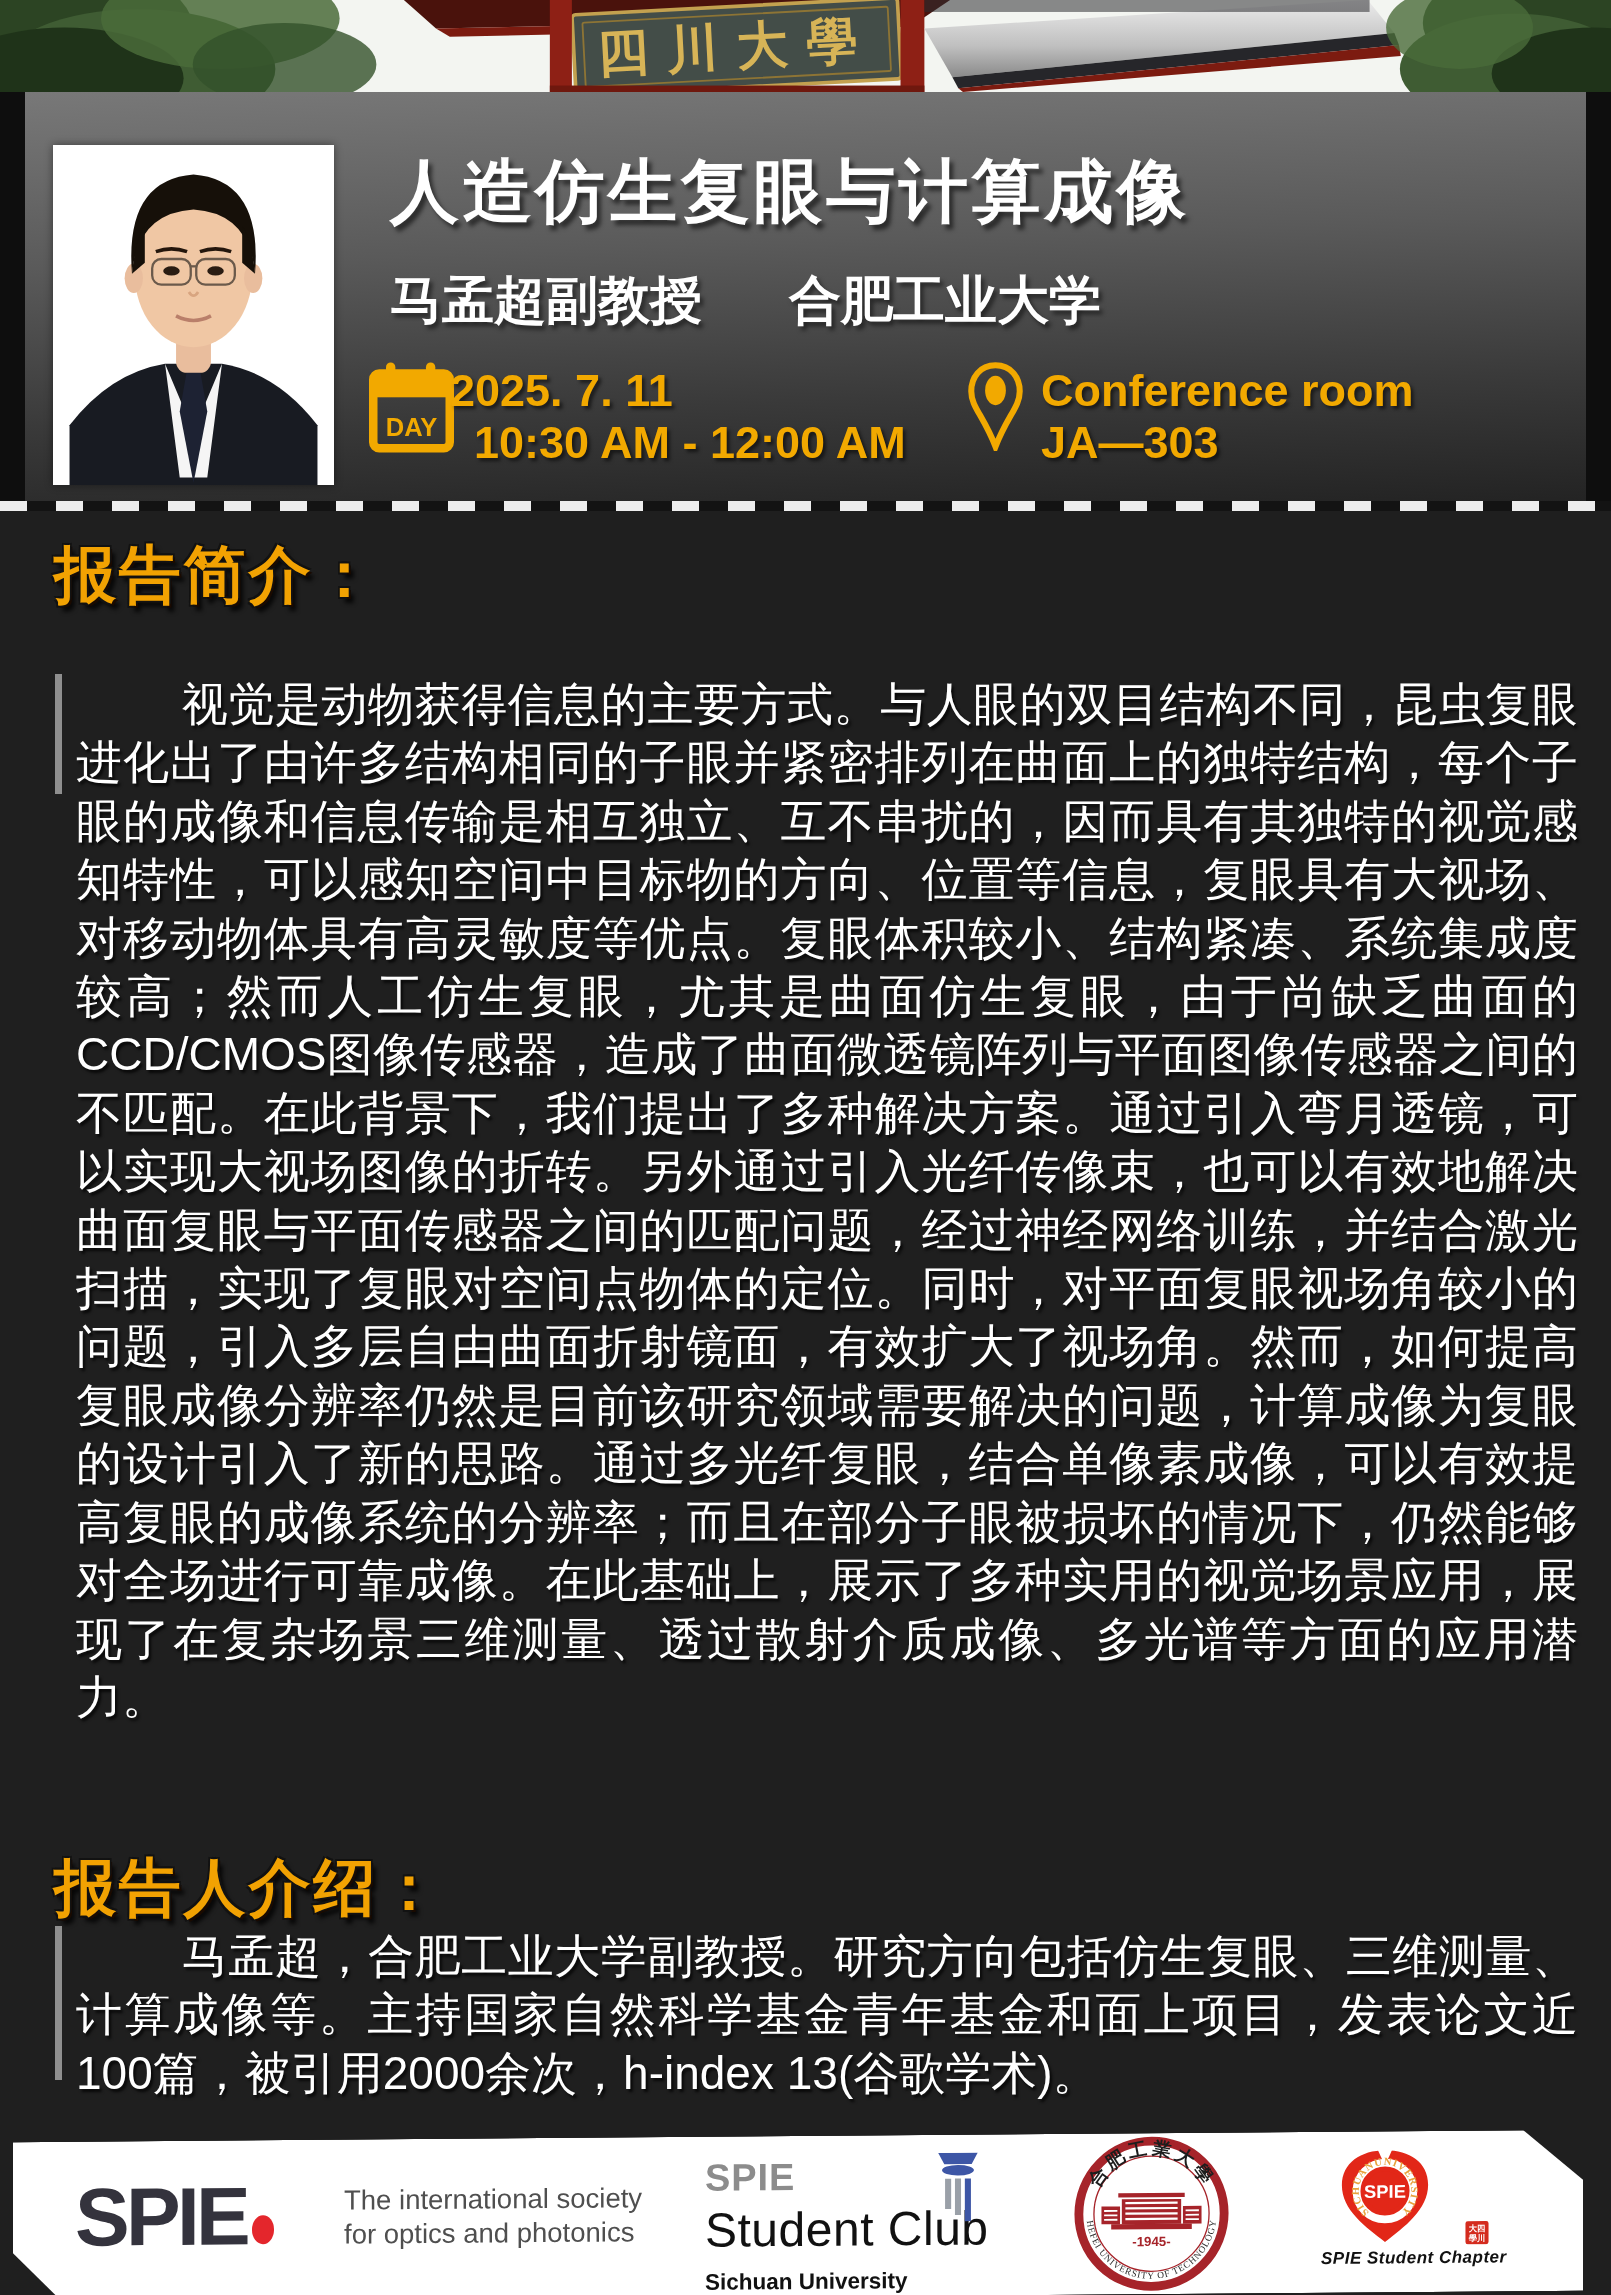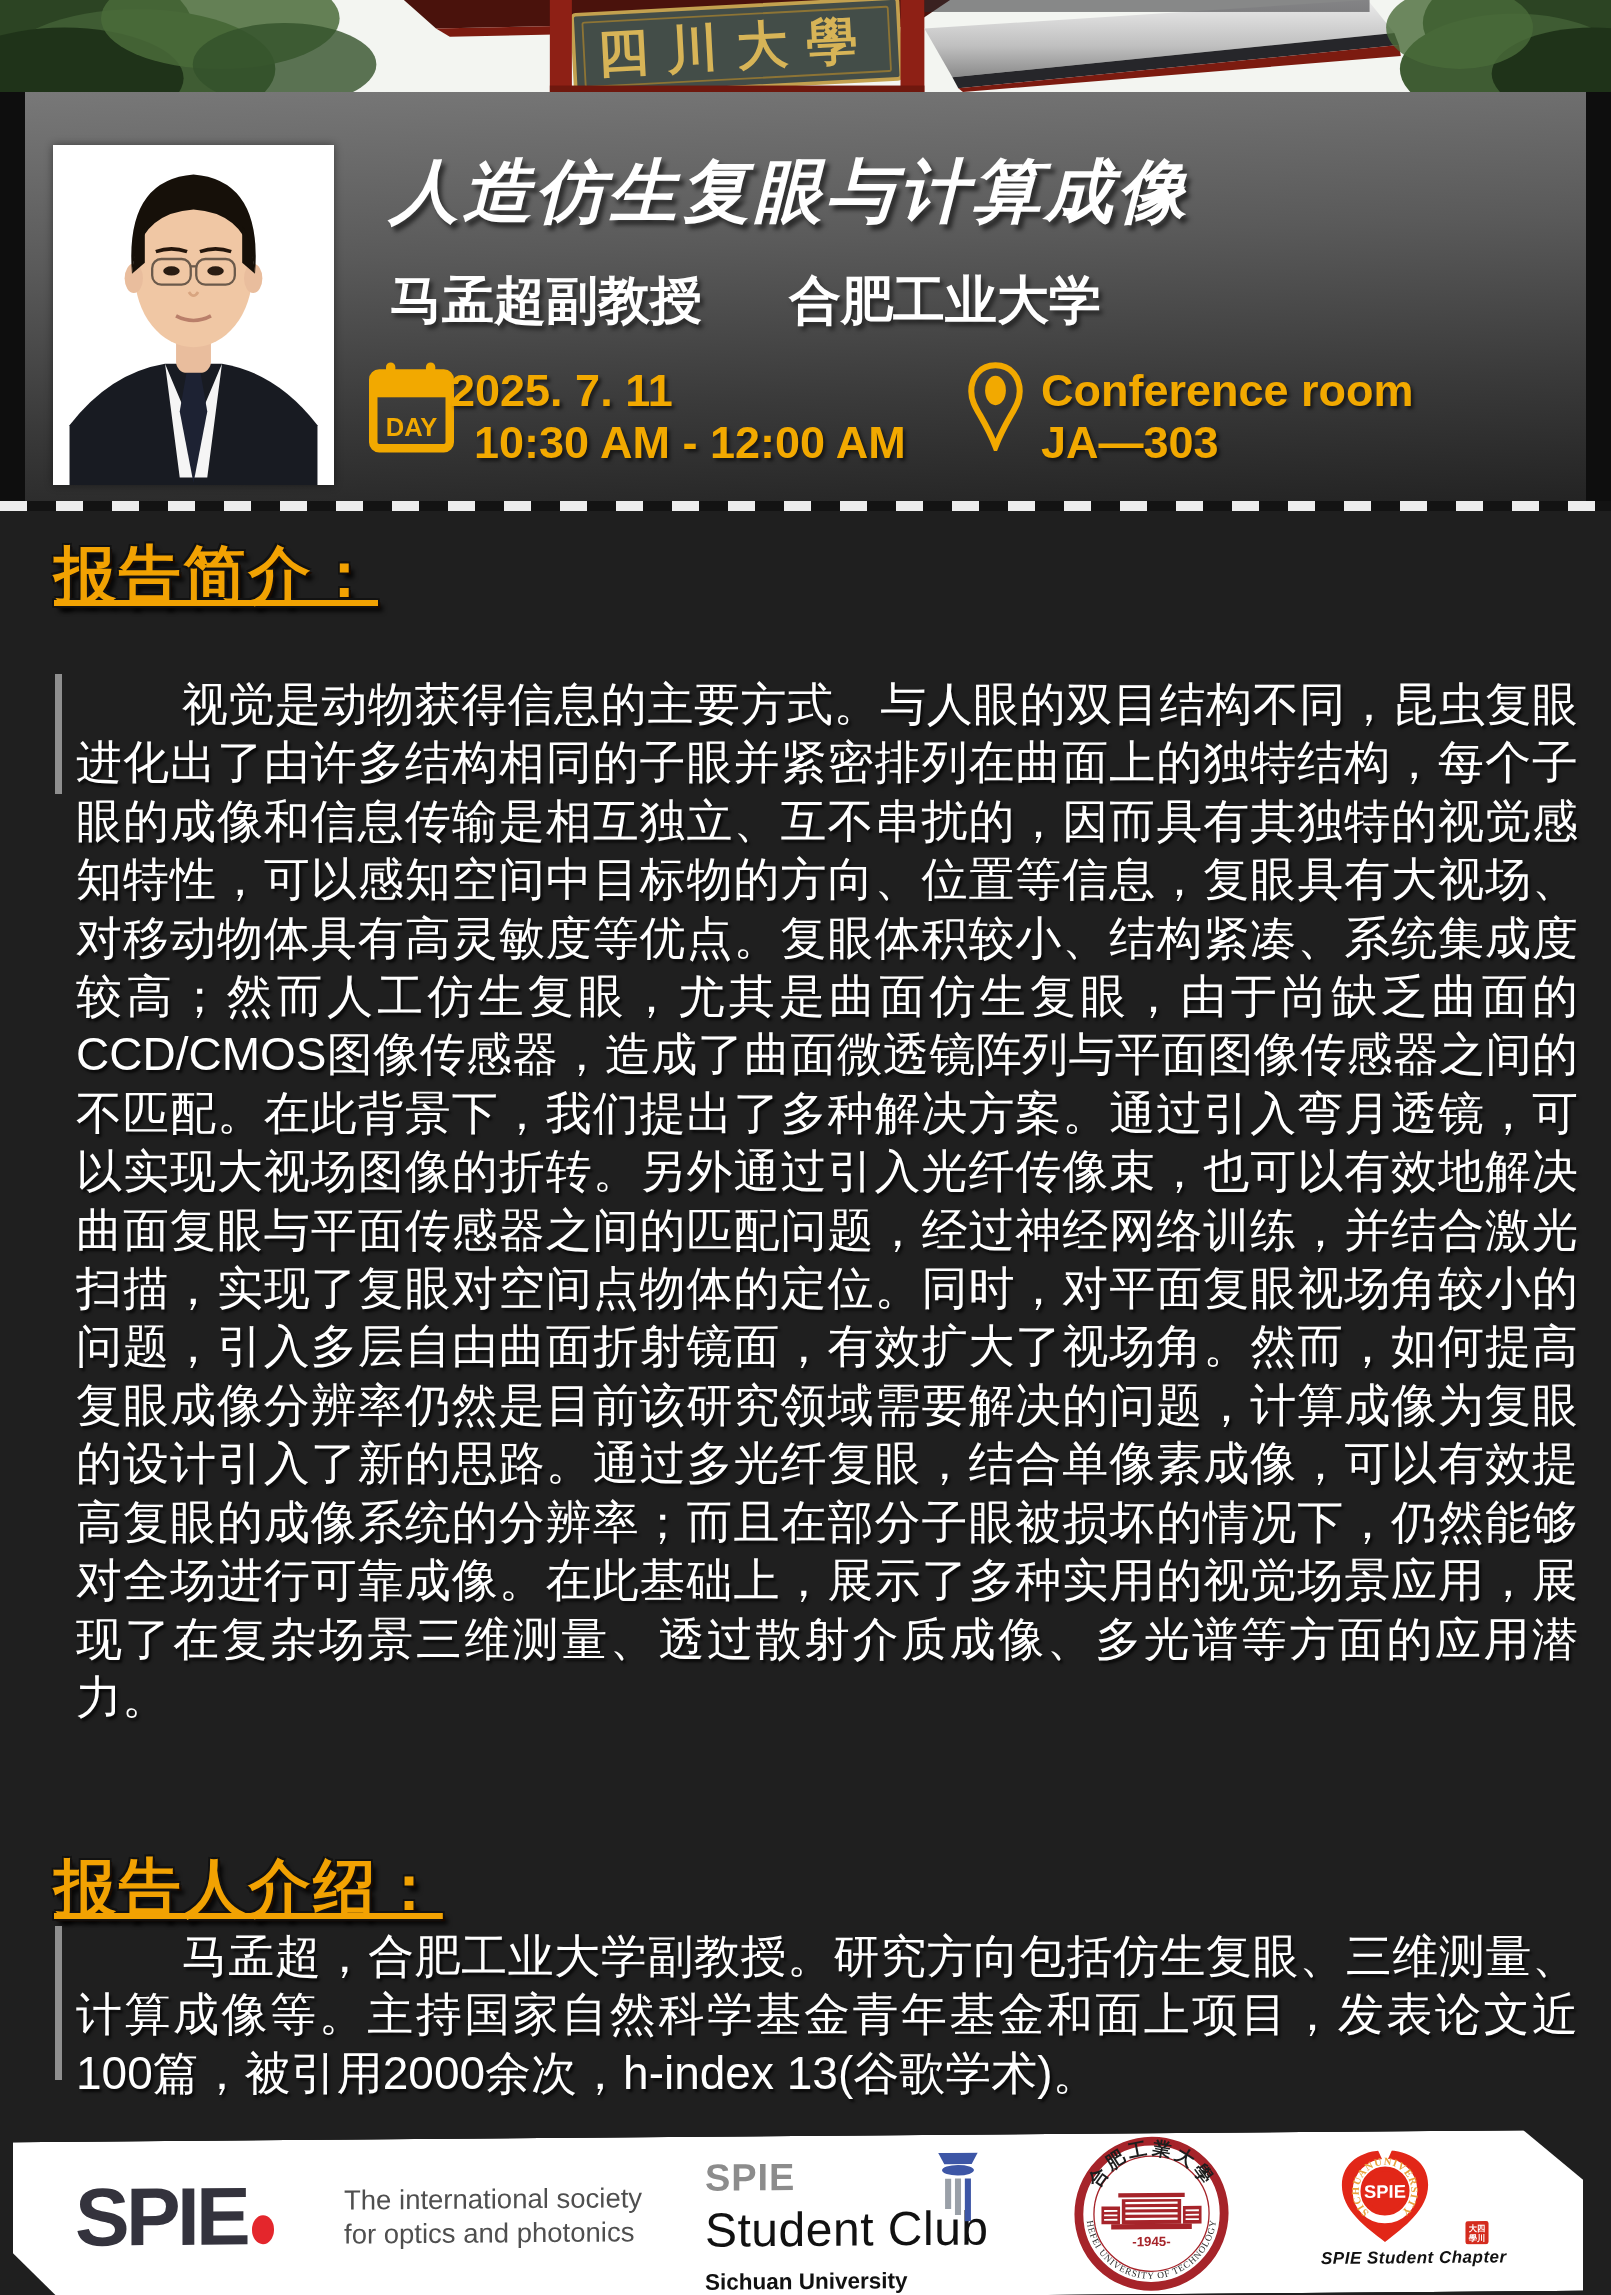--- a/index.html
+++ b/index.html
@@ -14,21 +14,20 @@
   .header-backing{position:absolute;left:0;top:92px;width:1611px;height:411px;background:#0e0e0e;}
   .header-panel{
     position:absolute;left:25px;top:92px;width:1561px;height:411px;
     background:linear-gradient(178deg,#787878 0%,#5a5a5a 38%,#3a3a3a 72%,#232323 100%);
   }
   .portrait{position:absolute;left:53px;top:145px;width:281px;height:340px;background:#fff;overflow:hidden;box-shadow:0 0 8.3px rgba(0,0,0,.45);}
   .talk-title{
     position:absolute;left:390px;top:146px;width:1171px;
     font-size:69px;font-weight:700;color:#fff;letter-spacing:3.7px;
     text-shadow:4.1px 4.6px 4.6px rgba(0,0,0,.55);
-    font-style:italic;
   }
   .speaker-row{
     position:absolute;left:390px;top:265px;width:1171px;
     font-size:52px;font-weight:700;color:#fff;
     text-shadow:3.2px 3.7px 4.1px rgba(0,0,0,.5);
   }
   .speaker-row .affil{margin-left:87px;margin-top:30px;}
   .cal-icon{position:absolute;left:370px;top:362px;width:96px;height:91px;}
   .pin-icon{position:absolute;left:965px;top:361px;width:61px;height:90px;}
   .info-line{
@@ -39,21 +38,20 @@
   .dashes{
     position:absolute;left:0;top:501px;width:1611px;height:9.6px;
     background:repeating-linear-gradient(90deg,#ededed 0 27.5px,#131313 27.5px 56px);
   }
   
   .section-heading{
     position:absolute;left:54px;
     font-family:"Liberation Serif", serif;
     font-size:62px;font-weight:700;color:#F2A202;letter-spacing:2.8px;
     text-shadow:-1.8px -1.8px 0 #121212,1.8px -1.8px 0 #121212,-1.8px 1.8px 0 #121212,2.3px 2.3px 0 #1a0a00,5px 5.5px 4.6px rgba(0,0,0,.8);
-    text-decoration:underline;
   }
   .h-abstract{top:533px;}
   .h-intro{top:1846px;}
   .quote-bar{position:absolute;left:55px;width:7.3px;background:#8f8f8f;}
   .bar1{top:674px;height:120px;}
   .bar2{top:1926px;height:154px;}
   .body-para{
     position:absolute;left:76px;width:1502px;
     font-size:46px;line-height:1.27;color:#ffffff;
     text-indent:2.3em;text-align:justify;

